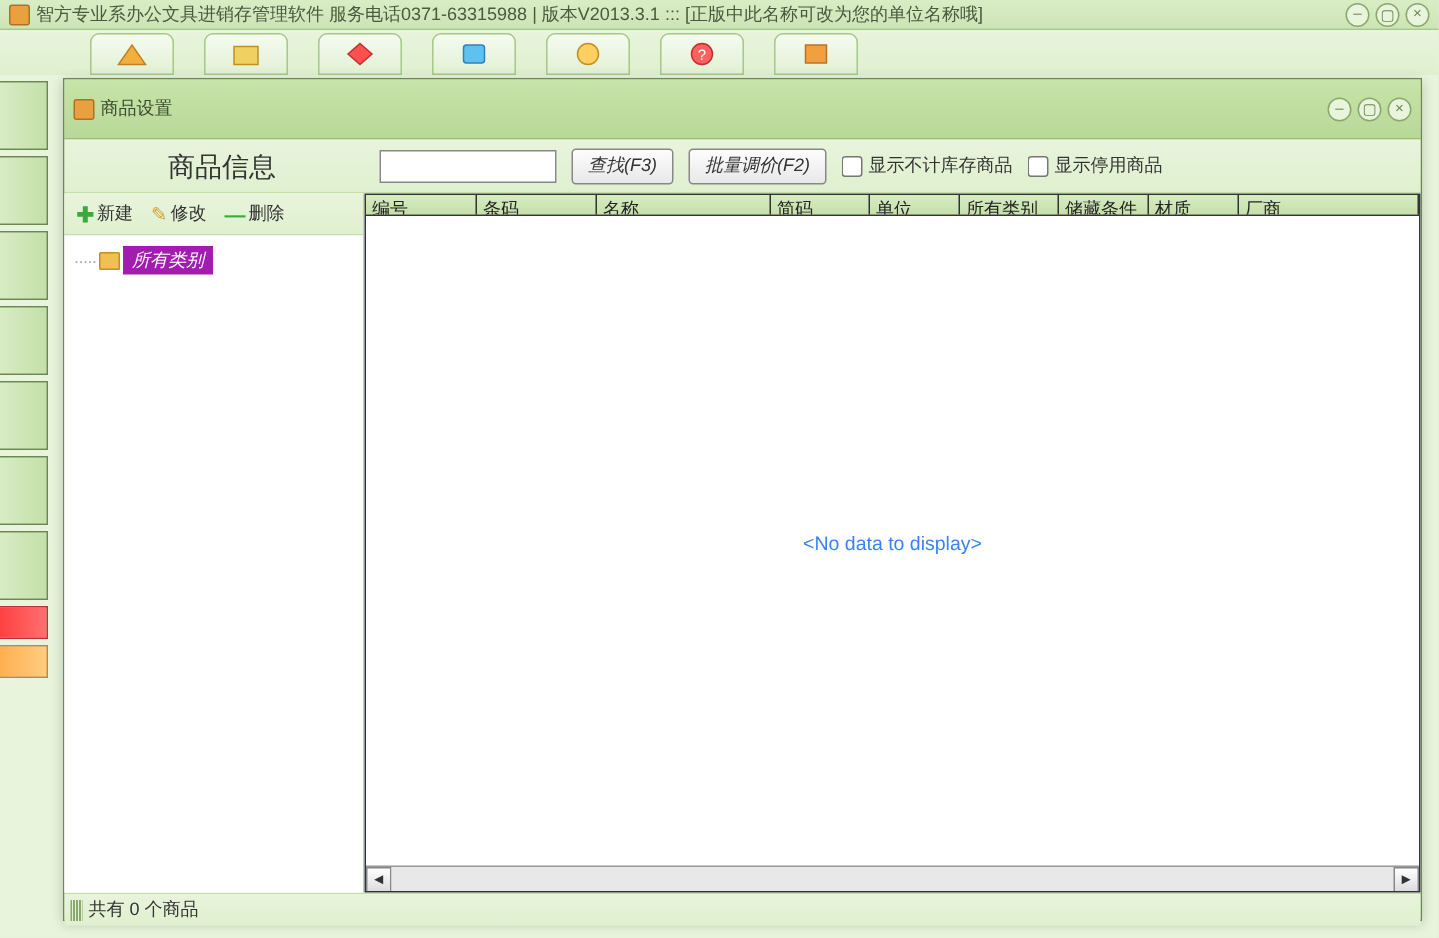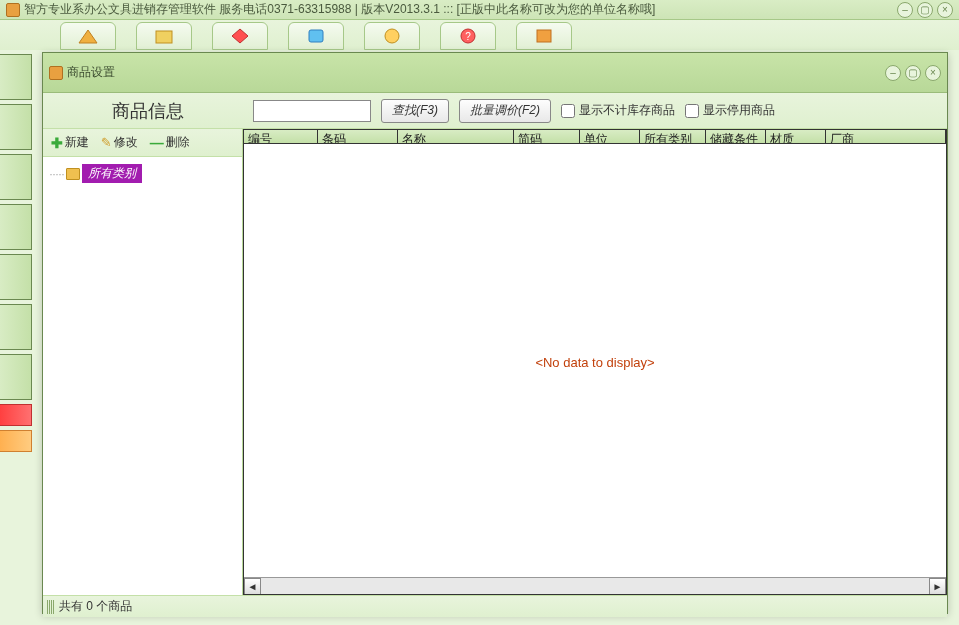--- a/index.html
+++ b/index.html
@@ -52,21 +52,21 @@
 .tree-body { flex:1; background:#fff; padding:6px 4px; font-size:12px; overflow:auto; }
 .tree-node { display:flex; align-items:center; gap:2px; padding:1px 2px; }
 .tree-node .dots { color:#aaa; letter-spacing:-1px; }
 .tree-node .folder-ic { width:14px; height:12px; background:#f0c050; border:1px solid #c09020; border-radius:1px; }
 .tree-node .lbl { background:#a21caf; color:#fff; padding:1px 6px;font-style:italic; }
 
 .grid-panel { flex:1; display:flex; flex-direction:column; background:#fff; position:relative; }
 .grid { flex:1; border:1px solid #333; margin:0; position:relative; overflow:hidden; background:#fff; }
 .grid-header { display:flex; height:14px; background:linear-gradient(to bottom,#d8ecc4,#c4e0a8); border-bottom:1px solid #333; font-size:12px; }
 .grid-header .col { border-right:1px solid #333; padding:1px 4px; color:#222; white-space:nowrap; overflow:hidden; }
-.grid-empty { position:absolute; top:50%; left:50%; transform:translate(-50%,-50%); font-size:13px; color:#c2410c; }
+.grid-empty { position:absolute; top:50%; left:50%; transform:translate(-50%,-50%); font-size:13px; color:#3b82f6; }
 .grid-scroll { position:absolute; left:0; right:0; bottom:0; height:17px; background:#efefef; border-top:1px solid #999; display:flex; align-items:center; }
 .grid-scroll .arrow { width:17px; height:17px; background:linear-gradient(to bottom,#fff,#ddd); border:1px solid #888; display:flex; align-items:center; justify-content:center; font-size:10px; color:#333; cursor:pointer; }
 .grid-scroll .track { flex:1; height:17px; background:#e8e8e8; }
 
 .status-bar { height:22px; background:linear-gradient(to bottom,#e8f4dc,#dff0cf); border-top:1px solid #c4e0a8; font-size:12px; color:#333; display:flex; align-items:center; padding:0 4px; }
 .status-bar .grip { width:8px; height:14px; background:repeating-linear-gradient(to right,#8aa86c 0,#8aa86c 1px,transparent 1px,transparent 2px); margin-right:4px; }
 </style>
 </head>
 <body>
 

